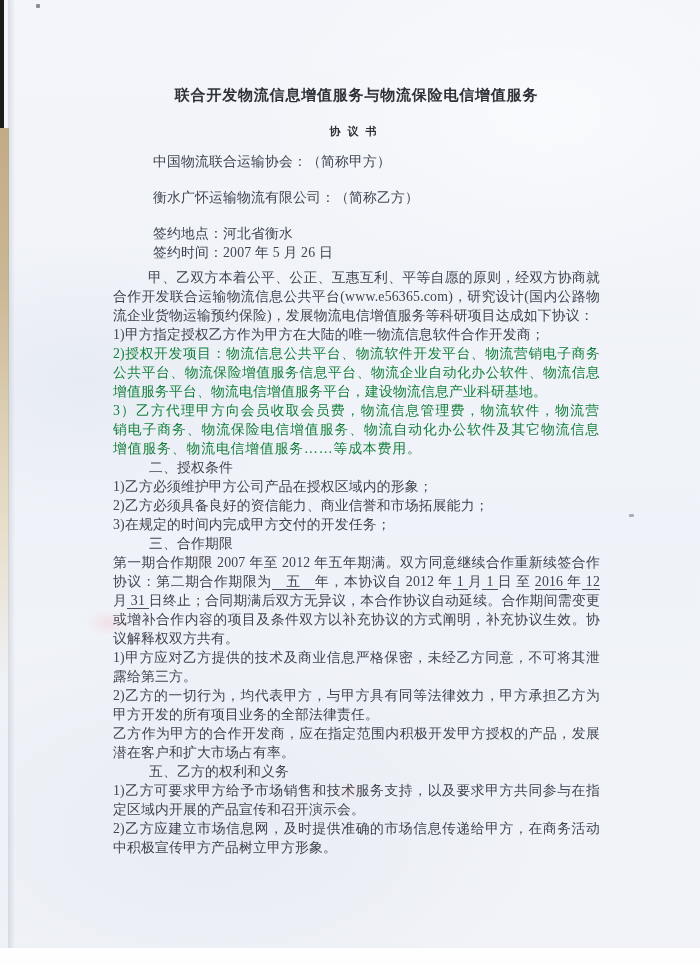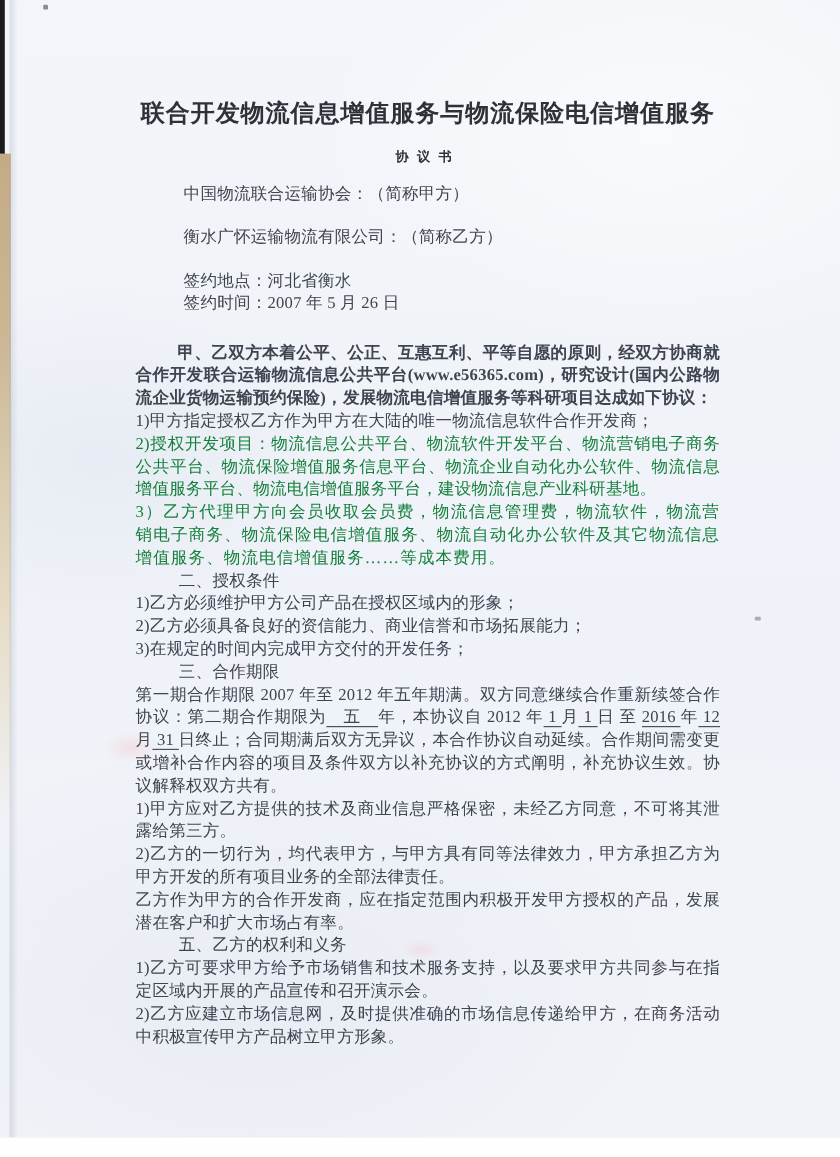--- a/index.html
+++ b/index.html
@@ -36,33 +36,33 @@
 
   
   .doc{
     position:absolute;left:113px;top:84px;width:487px;
     color:#3e4450;
     font-size:13.8px;line-height:19px;letter-spacing:.2px;
     text-align:justify;
   }
   .title1{
     margin:0;text-align:center;font-weight:bold;color:#2e3138;
-    font-size:20px;line-height:23px;letter-spacing:.8px;white-space:nowrap;
+    font-size:15px;line-height:23px;letter-spacing:.8px;white-space:nowrap;
   }
   .title2{
     margin:13px 0 10px 0;text-align:center;font-weight:bold;color:#2e3138;
     font-size:11px;line-height:22px;letter-spacing:7px;
   }
   .party{margin:0 0 0 40px;line-height:19px;}
   .party.a{margin-top:9px;}
   .party.b{margin-top:17px;}
   .sign{margin:0 0 0 40px;line-height:19px;}
   .sign.place{margin-top:17px;}
   p.body{margin:0;}
-  p.intro{margin-top:22px;text-indent:35px;font-weight:bold;}
+  p.intro{margin-top:6px;text-indent:35px;}
   p.heading{margin:0;text-indent:36px;}
   p.item{margin:0;}
   .bold{font-weight:normal;color:#15803d;}
   .sp{letter-spacing:.9px;}
   .u{border-bottom:1px solid #4a505c;padding-bottom:0px;}
 </style>
 </head>
 <body>
 
 <div class="paper"></div>

